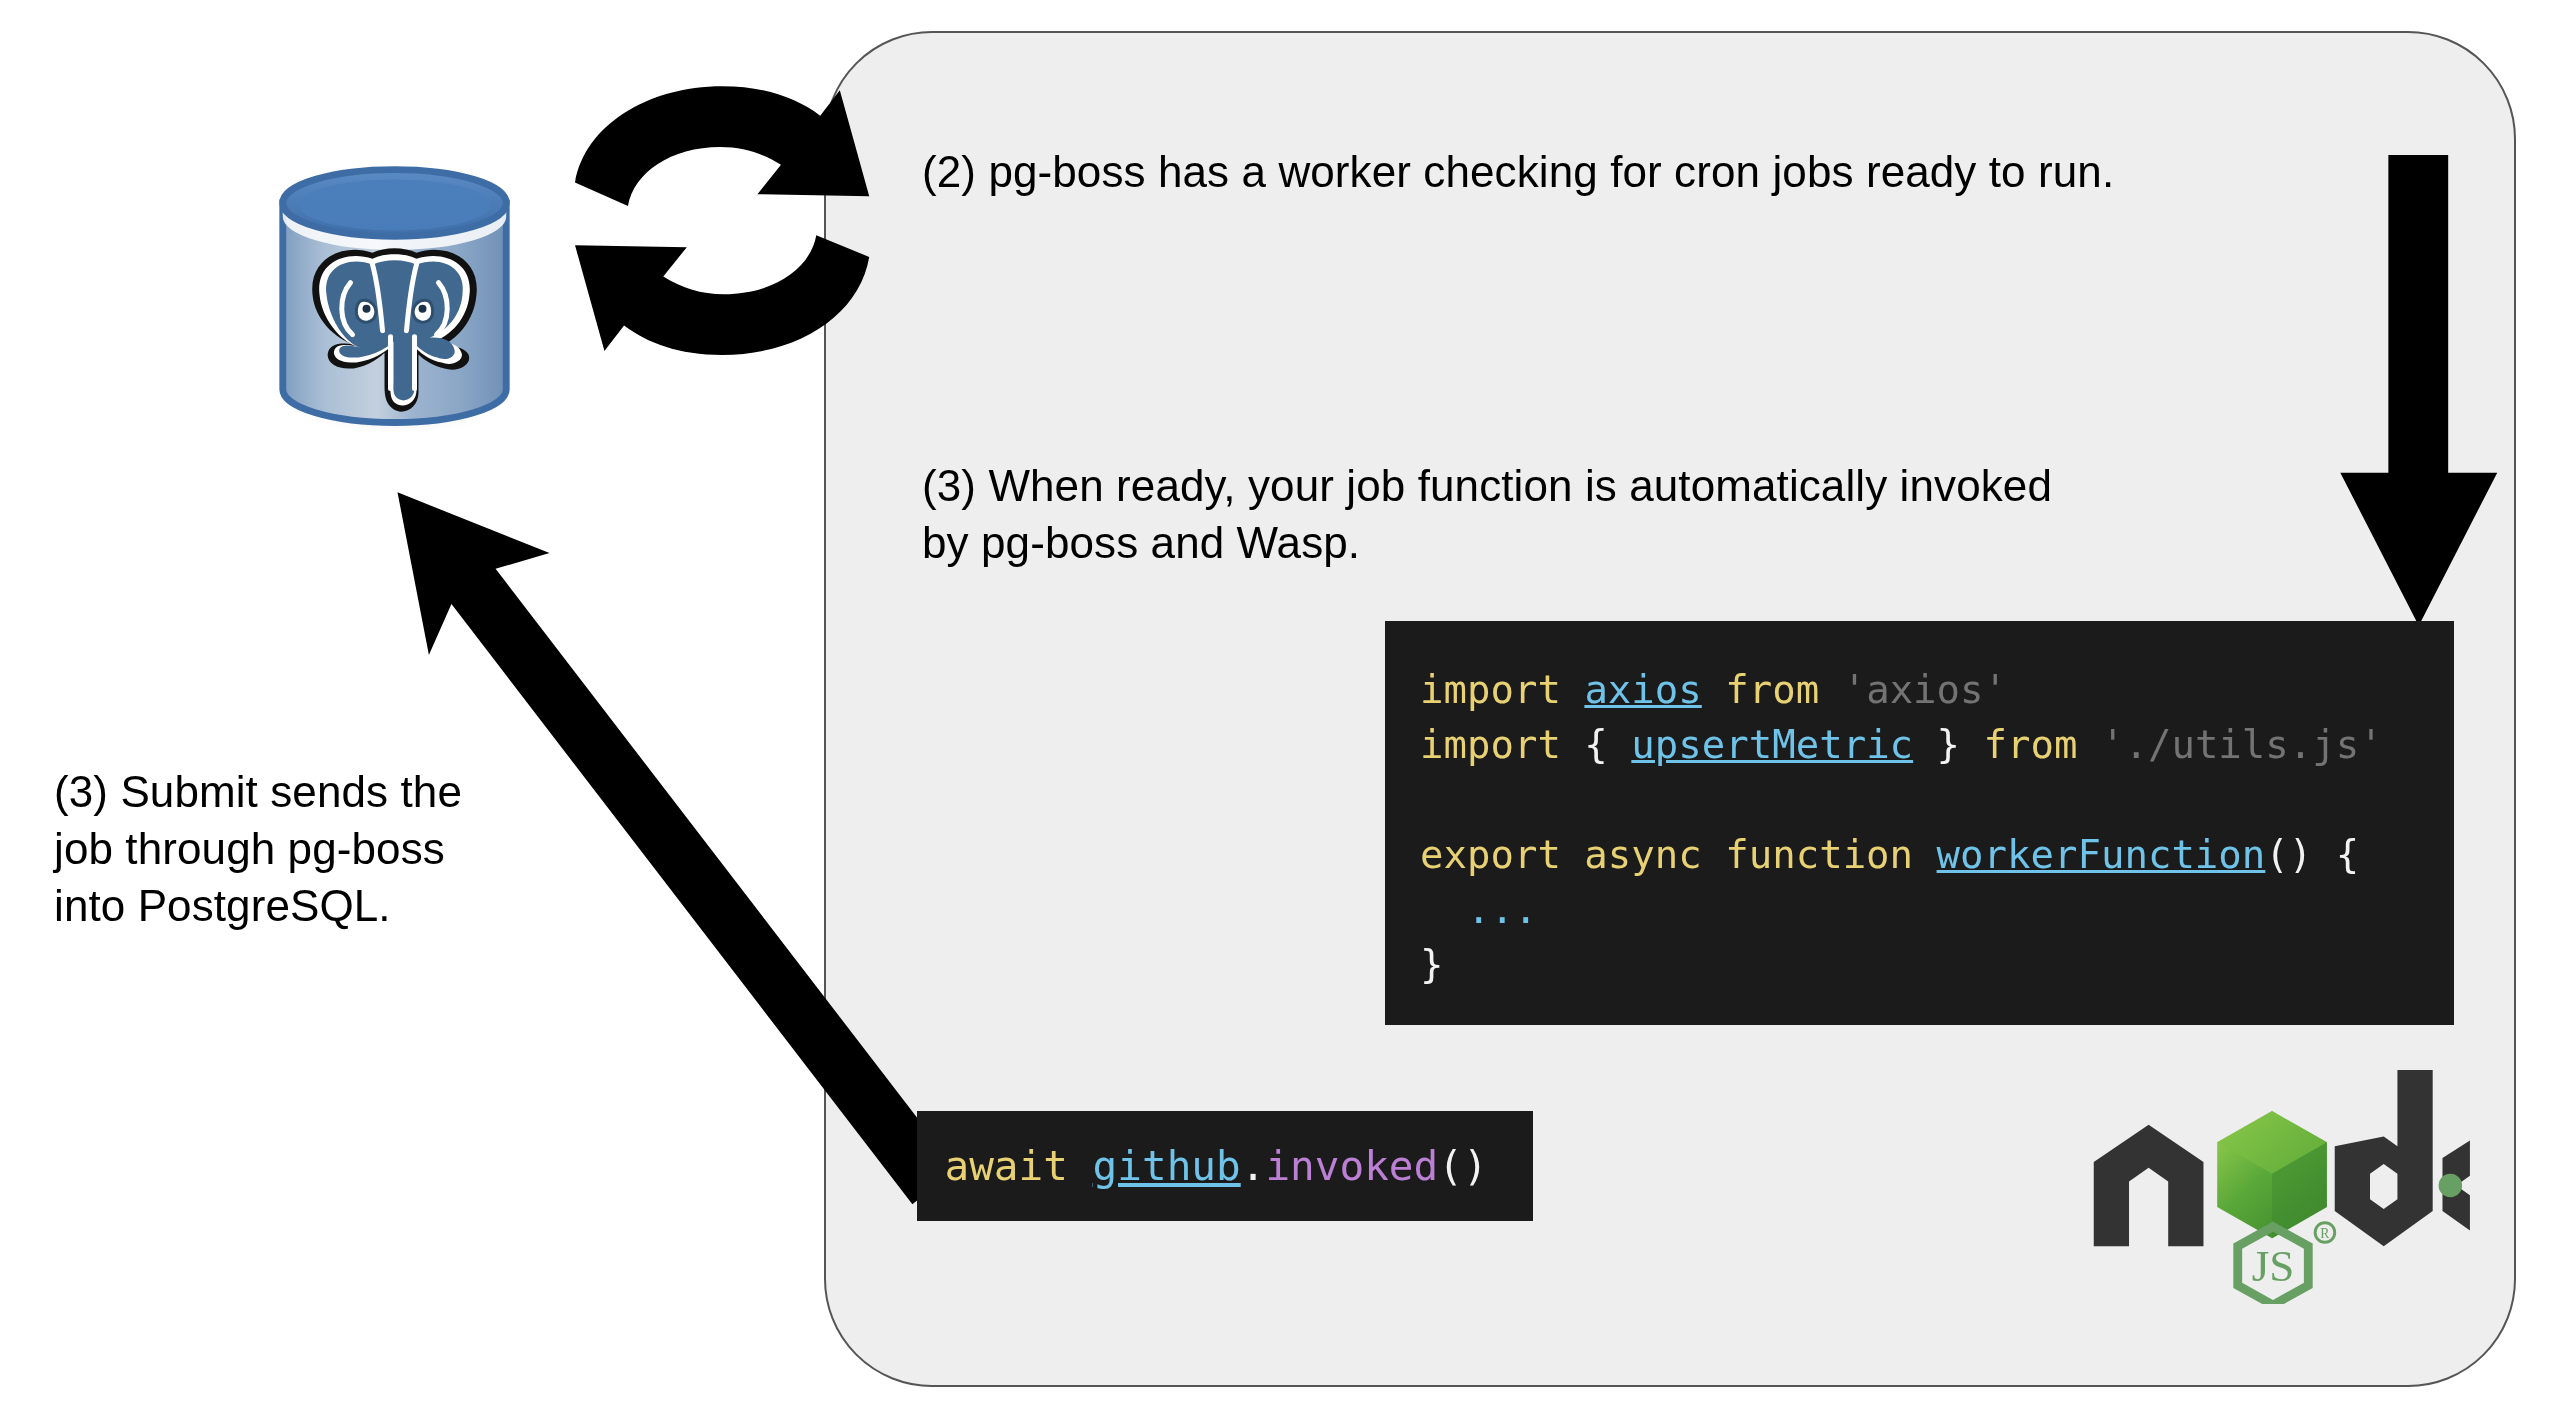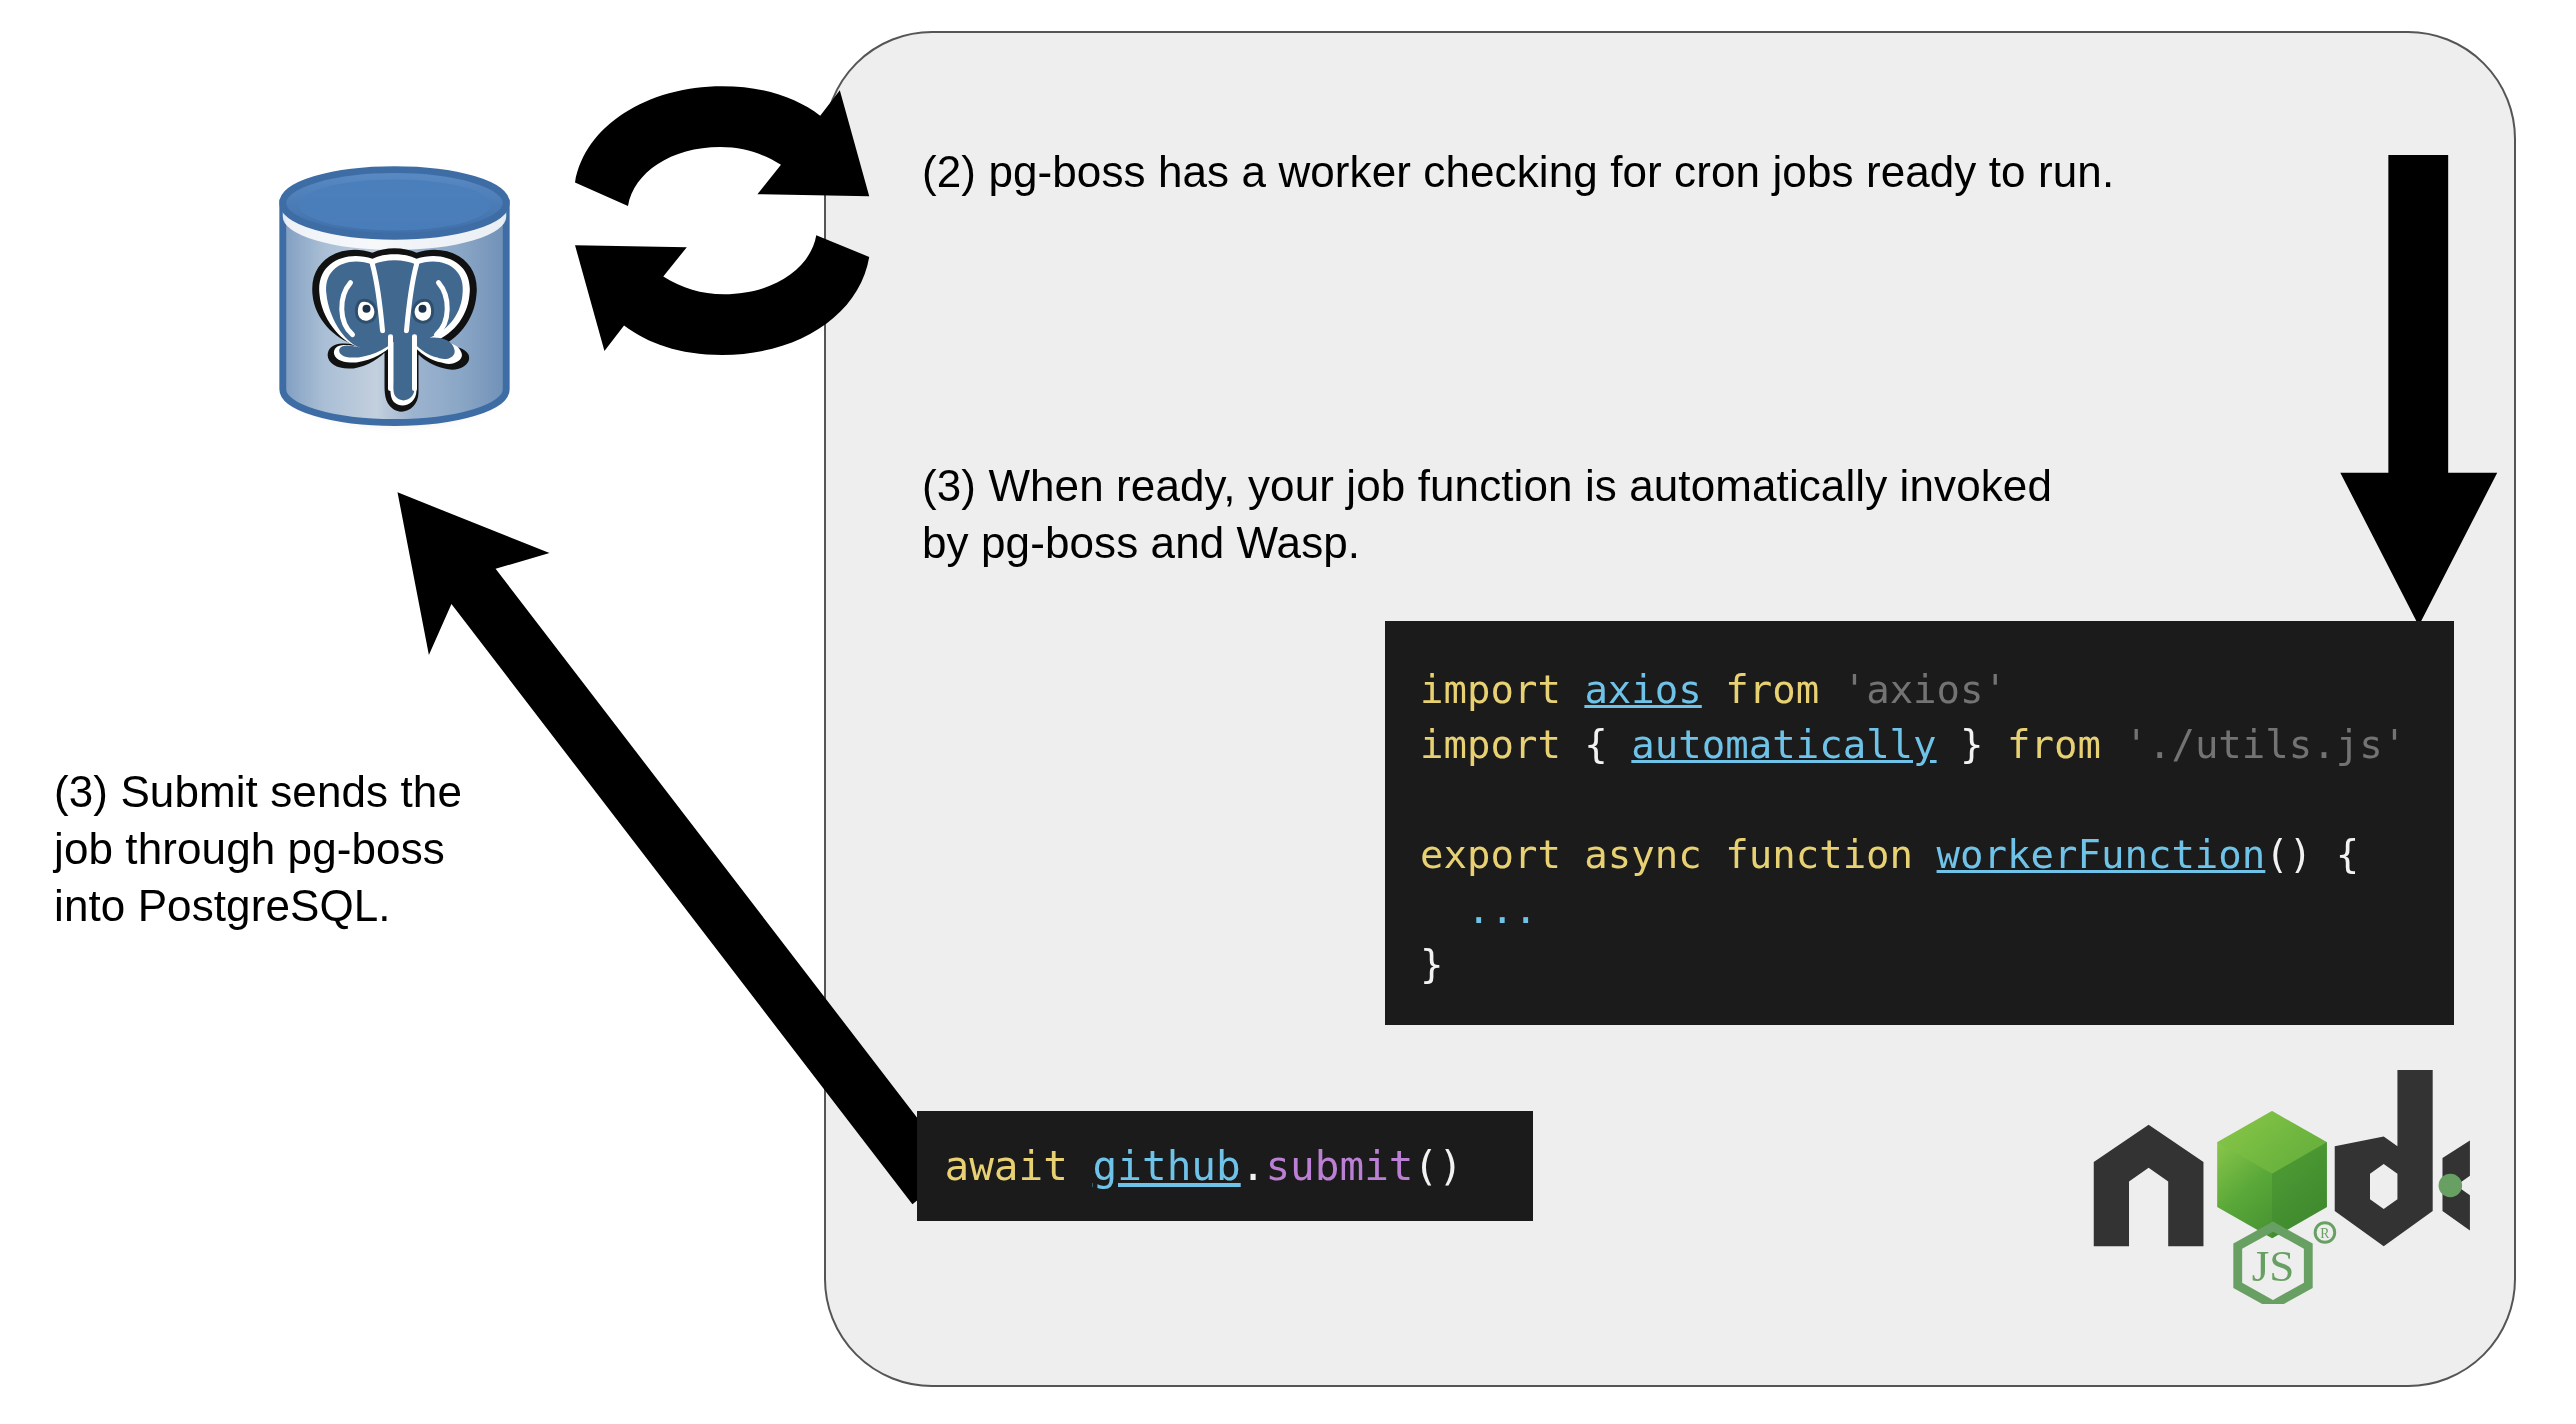--- a/index.html
+++ b/index.html
@@ -225,27 +225,27 @@
   <div class="caption" id="caption-step2">(2) pg-boss has a worker checking for cron jobs ready to run.</div>
 
   <div class="caption" id="caption-step3">(3) When ready, your job function is automatically invoked
 by pg-boss and Wasp.</div>
 
   <div class="caption" id="caption-step1">(3) Submit sends the
 job through pg-boss
 into PostgreSQL.</div>
 
   <div class="code-block" id="worker-code-block"><span class="tok-kw">import</span><span class="tok-pun"> </span><span class="tok-id">axios</span><span class="tok-pun"> </span><span class="tok-kw">from</span><span class="tok-pun"> </span><span class="tok-str">'axios'</span>
-<span class="tok-kw">import</span><span class="tok-pun"> { </span><span class="tok-id">automatically</span><span class="tok-pun"> } </span><span class="tok-kw">from</span><span class="tok-pun"> </span><span class="tok-str">'./utils.js'</span>
+<span class="tok-kw">import</span><span class="tok-pun"> { </span><span class="tok-id">upsertMetric</span><span class="tok-pun"> } </span><span class="tok-kw">from</span><span class="tok-pun"> </span><span class="tok-str">'./utils.js'</span>
 
 <span class="tok-kw">export async function</span><span class="tok-pun"> </span><span class="tok-id">workerFunction</span><span class="tok-pun">() {</span>
 <span class="tok-pun">  </span><span class="tok-dots">...</span>
 <span class="tok-pun">}</span></div>
 
-  <div class="code-block" id="submit-code-block"><span class="tok-kw">await</span><span class="tok-pun"> </span><span class="tok-id">github</span><span class="tok-pun">.</span><span class="tok-fn">submit</span><span class="tok-pun">()</span></div>
+  <div class="code-block" id="submit-code-block"><span class="tok-kw">await</span><span class="tok-pun"> </span><span class="tok-id">github</span><span class="tok-pun">.</span><span class="tok-fn">invoked</span><span class="tok-pun">()</span></div>
 
   <div id="nodejs-logo">
     <svg viewBox="0 0 400 245" width="392" height="240" xmlns="http://www.w3.org/2000/svg">
       <defs>
         <linearGradient id="njHex" x1="0.15" y1="0.1" x2="0.8" y2="0.95">
           <stop offset="0%" stop-color="#8cc84b"></stop>
           <stop offset="45%" stop-color="#5aa839"></stop>
           <stop offset="100%" stop-color="#3f8a2e"></stop>
         </linearGradient>
       </defs>

